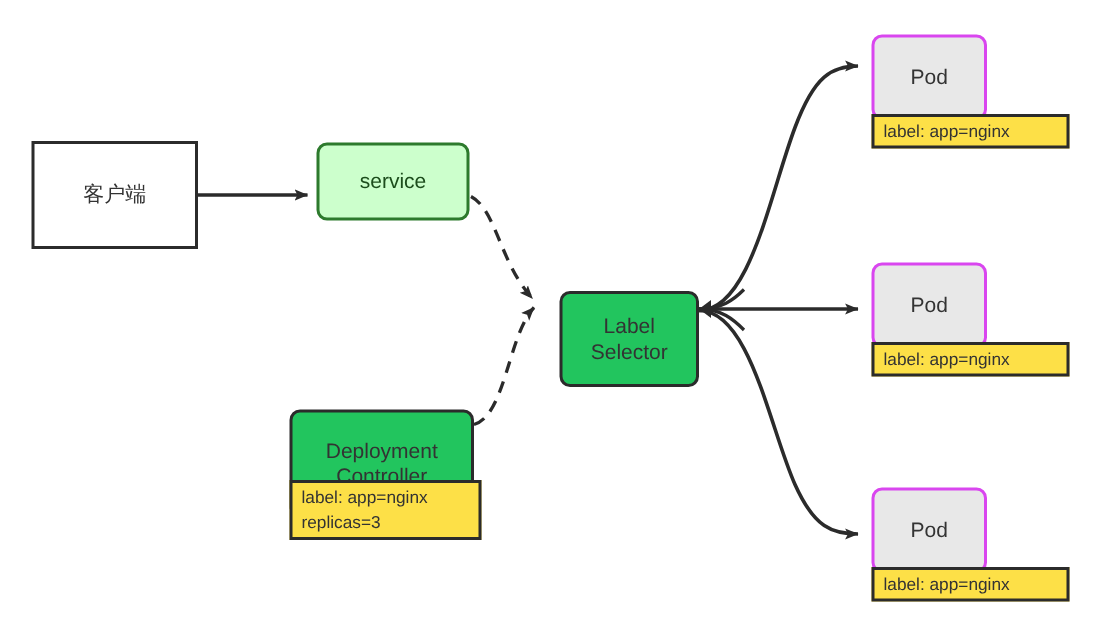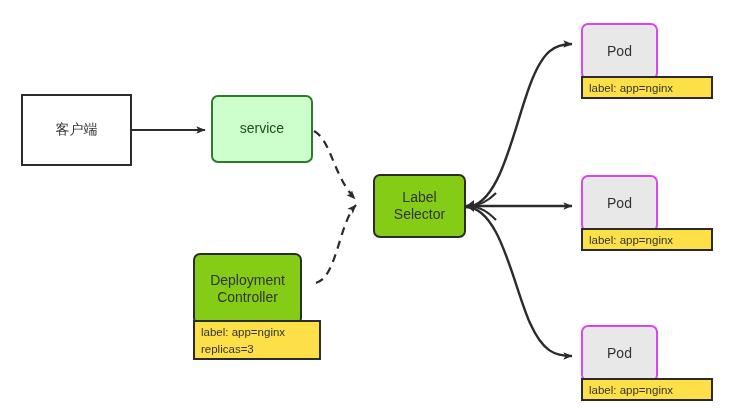--- a/index.html
+++ b/index.html
@@ -36,24 +36,25 @@
   }
   
   .node-rect {
     background: #ffffff;
     border: 2px solid #2b2b2b;
     border-radius: 0;
     font-size: 14px;
   }
   
   .node-round {
-    background: #84cc16;
+    background: #22c55e;
     border: 2px solid #2b2b2b;
     border-radius: 7px;
     font-size: 14px;
+    margin-top: 20px;
   }
   .node-service {
     background: #ccffcc;
     border: 2px solid #2d7a2d;
     border-radius: 7px;
     color: #1c4d1c;
     font-size: 14px;
   }
   .node-pod {
     background: #e8e8e8;
@@ -117,26 +118,26 @@
 
     <g>
       <path d="M466,206 C481,206 489,200 496,193" fill="none" stroke="#2b2b2b" stroke-width="2.2"></path>
       <path d="M466,206 C481,206 489,213 496,220" fill="none" stroke="#2b2b2b" stroke-width="2.2"></path>
       <path d="M474,200 L466,206 L474,212 Z" fill="#2b2b2b"></path>
     </g>
   </svg>
 
   <div class="node node-rect" style="left:21px; top:94px; width:111px; height:72px;">客户端</div>
 
-  <div class="node node-service" style="left:211px; top:95px; width:102px; height:68px;">service</div>
+  <div class="node node-service" style="left:211px; top:95px; width:102px; height:52px;">service</div>
 
   <div class="node node-round" style="left:373px; top:174px; width:93px; height:64px;">Label
 Selector</div>
 
-  <div class="node node-round" style="left:193px; top:253px; width:109px; height:72px;">Deployment
+  <div class="node node-round" style="left:193px; top:253px; width:123px; height:72px;">Deployment
 Controller</div>
   <div class="chip" style="left:193px; top:320px; width:128px; height:40px;">label: app=nginx
 replicas=3</div>
 
   <div class="node node-pod" style="left:581px; top:23px; width:77px; height:57px;">Pod</div>
   <div class="chip" style="left:581px; top:76px; width:132px; height:23px;">label: app=nginx</div>
 
   <div class="node node-pod" style="left:581px; top:175px; width:77px; height:57px;">Pod</div>
   <div class="chip" style="left:581px; top:228px; width:132px; height:23px;">label: app=nginx</div>
 

